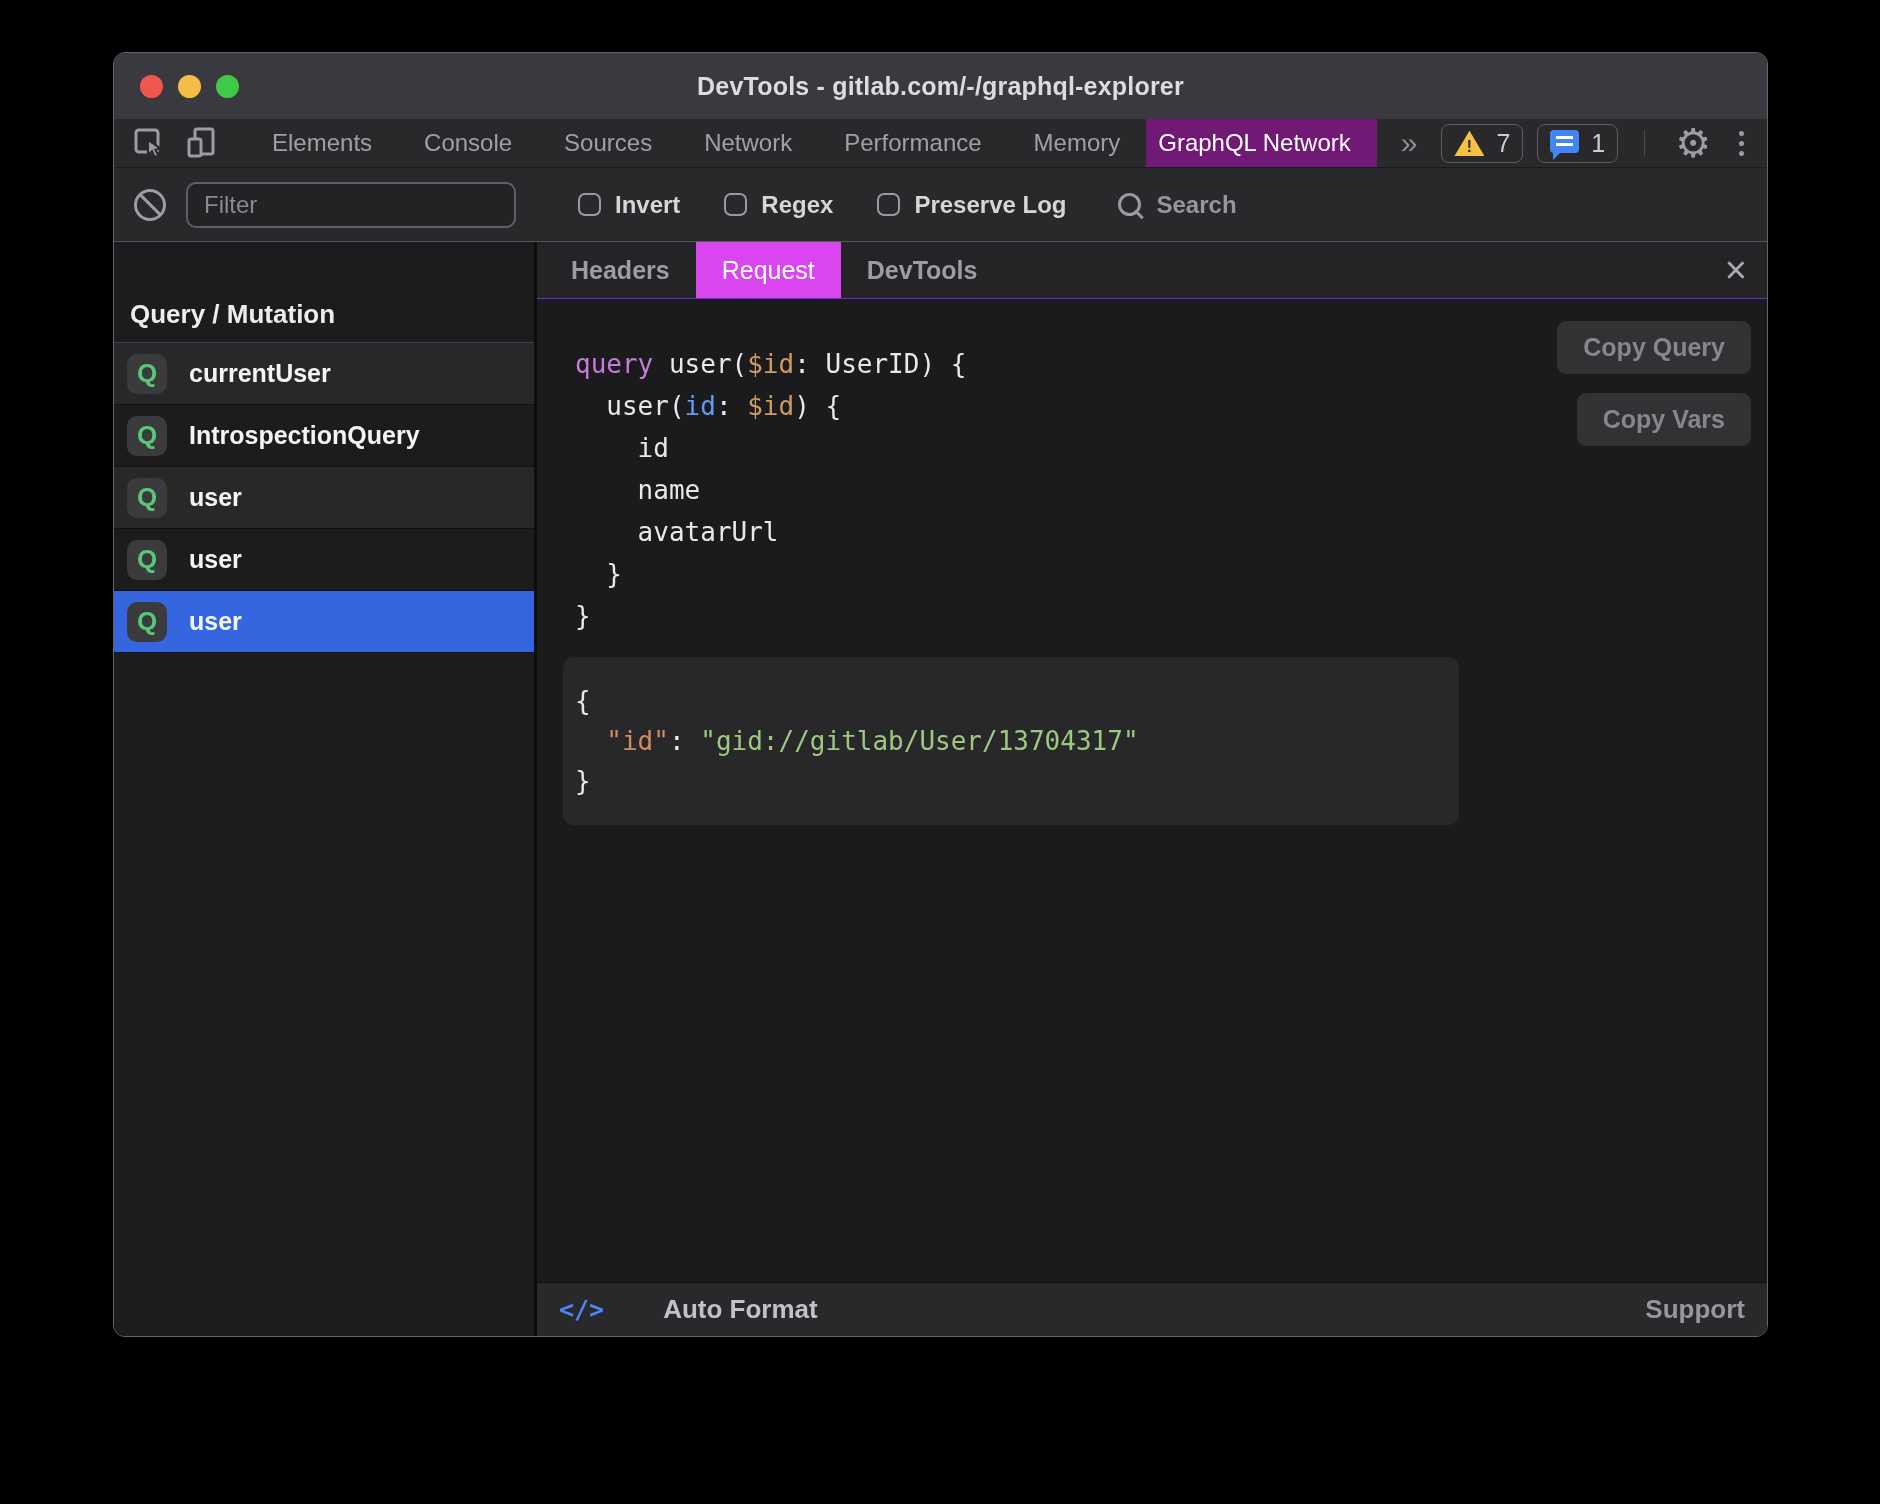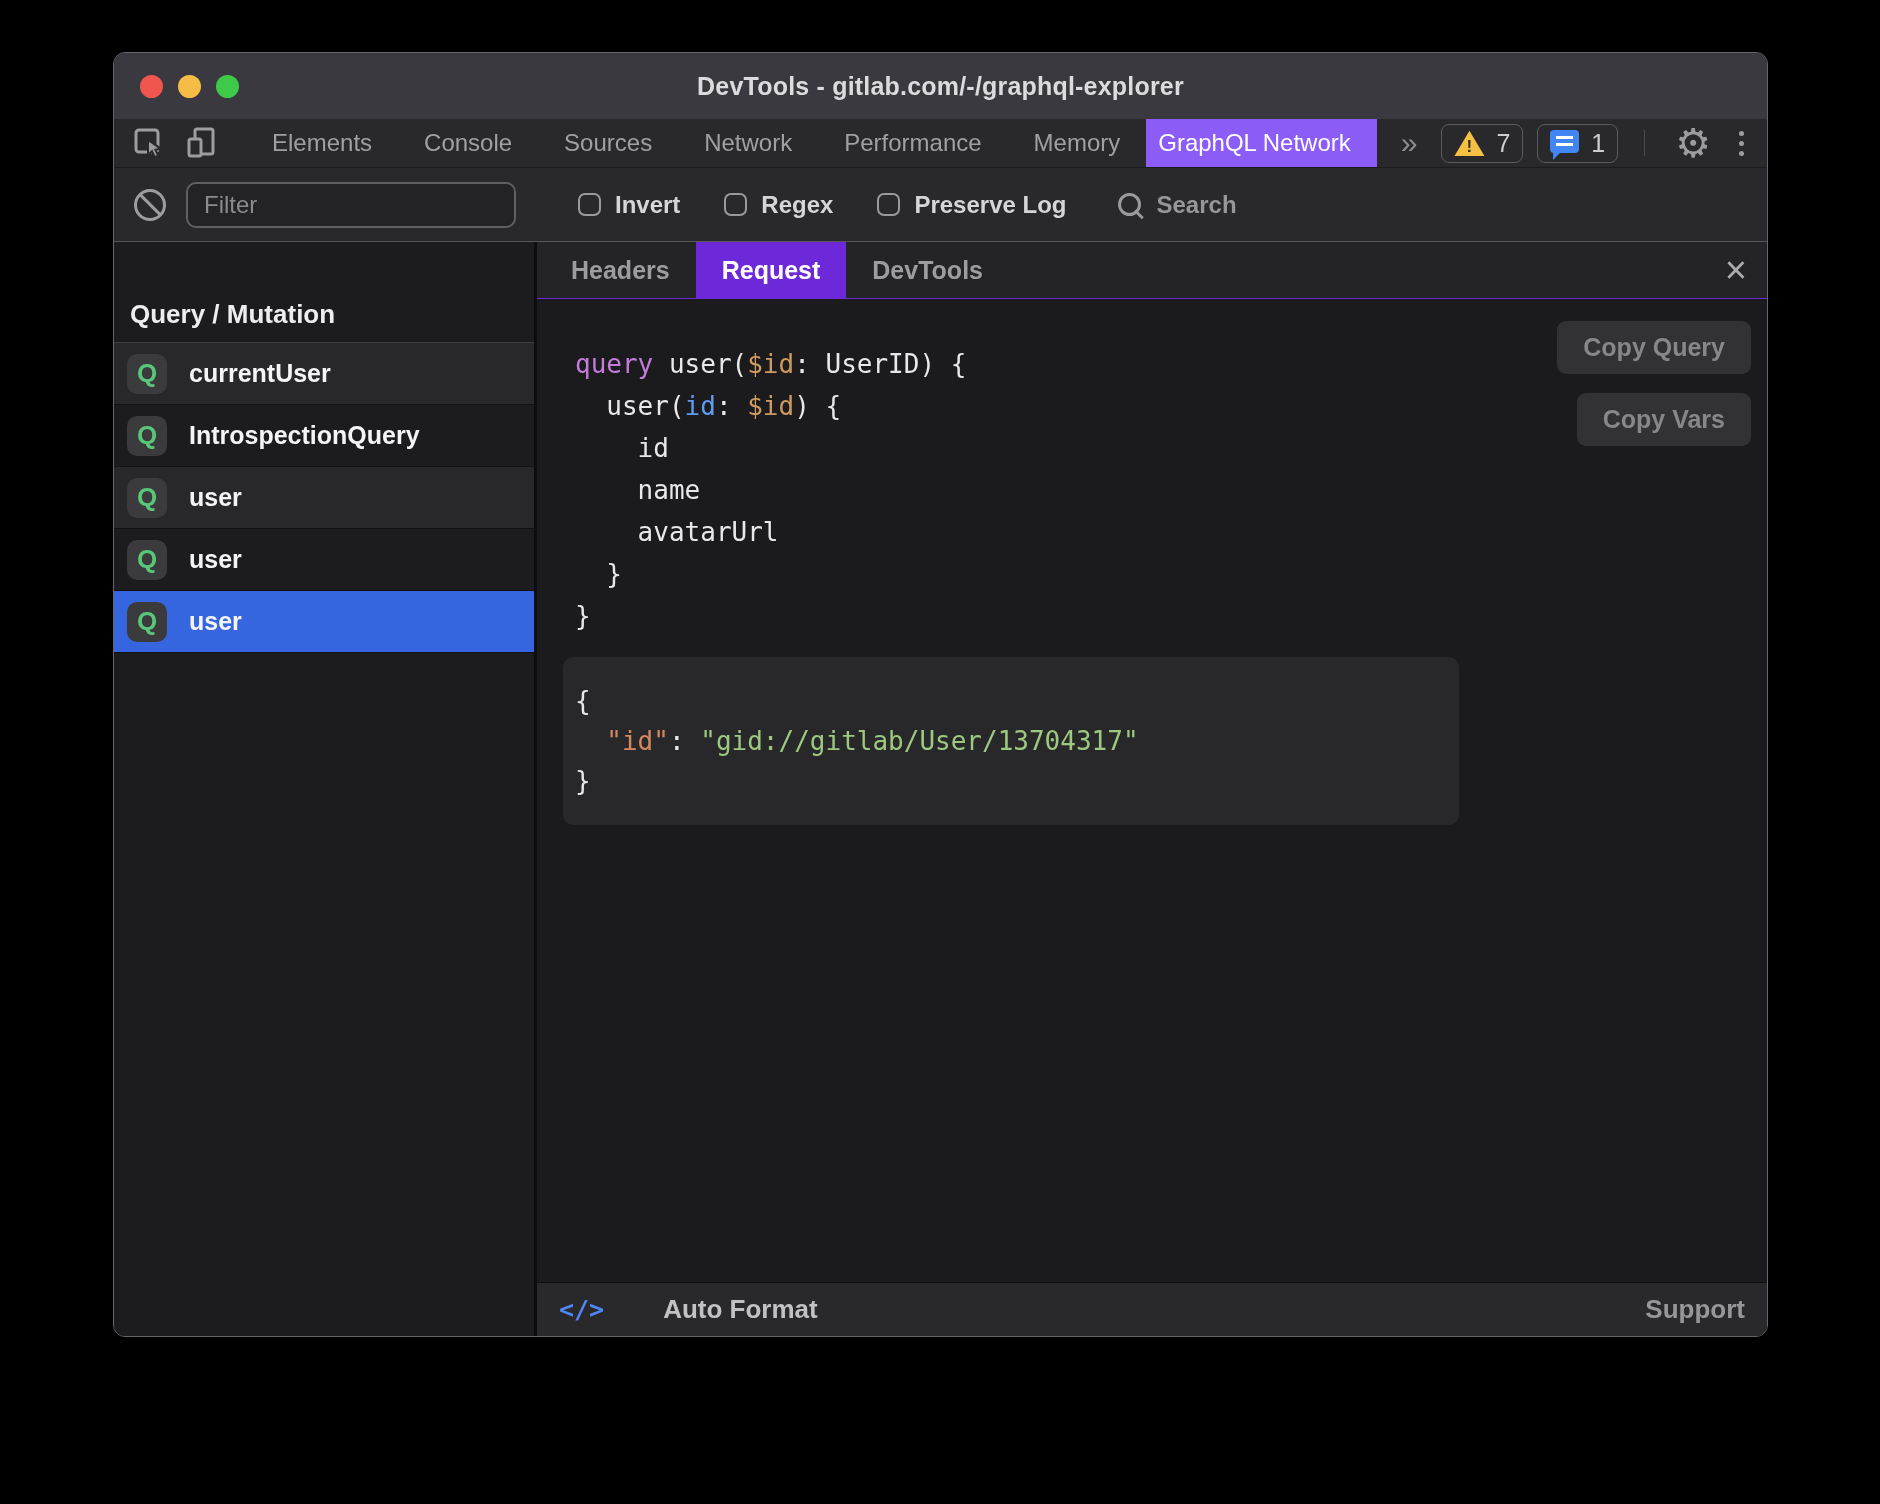--- a/index.html
+++ b/index.html
@@ -21,21 +21,21 @@
   .traffic{position:absolute;left:26px;top:0;height:100%;display:flex;align-items:center;gap:15px;}
   .light{width:23px;height:23px;border-radius:50%;}
   .light.red{background:var(--tl-red);} .light.yellow{background:var(--tl-yellow);} .light.green{background:var(--tl-green);}
   .title-text{color:#dcdcde;font-size:25px;font-weight:700;letter-spacing:.2px;}
   
   .toolbar{flex:0 0 48px;background:#29292c;display:flex;align-items:stretch;border-bottom:1px solid #1b1b1c;}
   .tool-icons{display:flex;align-items:center;padding-left:16px;gap:16px;}
   .icon-btn{width:38px;height:38px;display:flex;align-items:center;justify-content:center;}
   .vsep{width:1px;height:26px;background:#4c4c50;align-self:center;margin:0 12px;}
   .tab{display:flex;align-items:center;padding:0 26px;color:#a0a0a4;font-size:24px;white-space:nowrap;}
-  .tab.active{background:#8b5cf6;color:#fff;padding-left:12px;}
+  .tab.active{background:#701a75;color:#fff;padding-left:12px;}
   .chevrons{display:flex;align-items:center;padding:0 24px;color:#8e8e92;font-size:30px;}
   .toolbar-right{margin-left:auto;display:flex;align-items:center;padding-right:18px;gap:14px;}
   .badge-btn{display:flex;align-items:center;gap:12px;border:1px solid #5c5c60;border-radius:8px;padding:4px 12px;color:#cdcdd1;font-size:25px;}
   .warn-wrap{position:relative;width:30px;height:26px;}
   .warn-tri{position:absolute;inset:0;background:var(--warning-yellow);clip-path:polygon(50% 3%,100% 100%,0 100%);}
   .warn-mark{position:absolute;left:0;right:0;bottom:1px;text-align:center;color:#33301a;font-size:17px;font-weight:800;line-height:1;}
   .chat-icon{position:relative;width:29px;height:23px;background:var(--chat-blue);border-radius:4px;margin-bottom:4px;}
   .chat-icon::before{content:"";position:absolute;left:6px;right:6px;top:6px;height:3px;background:#fff;box-shadow:0 7px 0 #fff;}
   .chat-icon::after{content:"";position:absolute;left:3px;bottom:-7px;width:0;height:0;border:5px solid transparent;border-top-color:var(--chat-blue);border-left-color:var(--chat-blue);}
   .gear{color:#9d9da1;font-size:40px;line-height:1;padding:0 4px;}
@@ -63,21 +63,21 @@
   .side-item.even{background:#28282a;}
   .side-item.odd{background:#1c1c1e;}
   .side-item.selected{background:var(--accent-blue);}
   .q-badge{flex:0 0 40px;width:40px;height:40px;border-radius:10px;background:#3b3b3d;color:var(--q-green);display:flex;align-items:center;justify-content:center;font-size:26px;font-weight:800;}
   .side-label{color:#f4f4f6;font-size:25px;font-weight:700;}
   .divider{flex:0 0 3px;background:#0d0d0e;}
   
   .panel{flex:1;display:flex;flex-direction:column;background:#1b1b1d;min-width:0;}
   .req-tabs{flex:0 0 56px;background:#242427;display:flex;align-items:stretch;border-bottom:1px solid #6d28d9;padding-left:8px;}
   .req-tab{display:flex;align-items:center;padding:0 26px;color:#9d9da1;font-size:25px;font-weight:600;white-space:nowrap;}
-  .req-tab.active{background:#6d28d9;color:#fff;font-weight:700;}
+  .req-tab.active{background:#d946ef;color:#fff;font-weight:400;}
   .close-btn{margin-left:auto;display:flex;align-items:center;padding:0 20px;color:#ababaf;font-size:38px;font-weight:400;}
   .content{flex:1;position:relative;overflow:hidden;}
   .code-block{margin:44px 0 0 38px;font-family:"DejaVu Sans Mono",monospace;font-size:26px;line-height:42px;color:#e8e8ea;white-space:pre;}
   .tok-keyword{color:var(--code-keyword);}
   .tok-variable{color:var(--code-variable);}
   .tok-attr{color:var(--code-attr);}
   .tok-key{color:var(--json-key);}
   .tok-string{color:var(--json-string);}
   .tok-plain{color:#e8e8ea;}
   .vars-box{margin:20px 0 0 26px;width:896px;box-sizing:border-box;background:#28282b;border-radius:10px;padding:24px 24px 24px 12px;font-family:"DejaVu Sans Mono",monospace;font-size:26px;line-height:40px;color:#e8e8ea;white-space:pre;}

